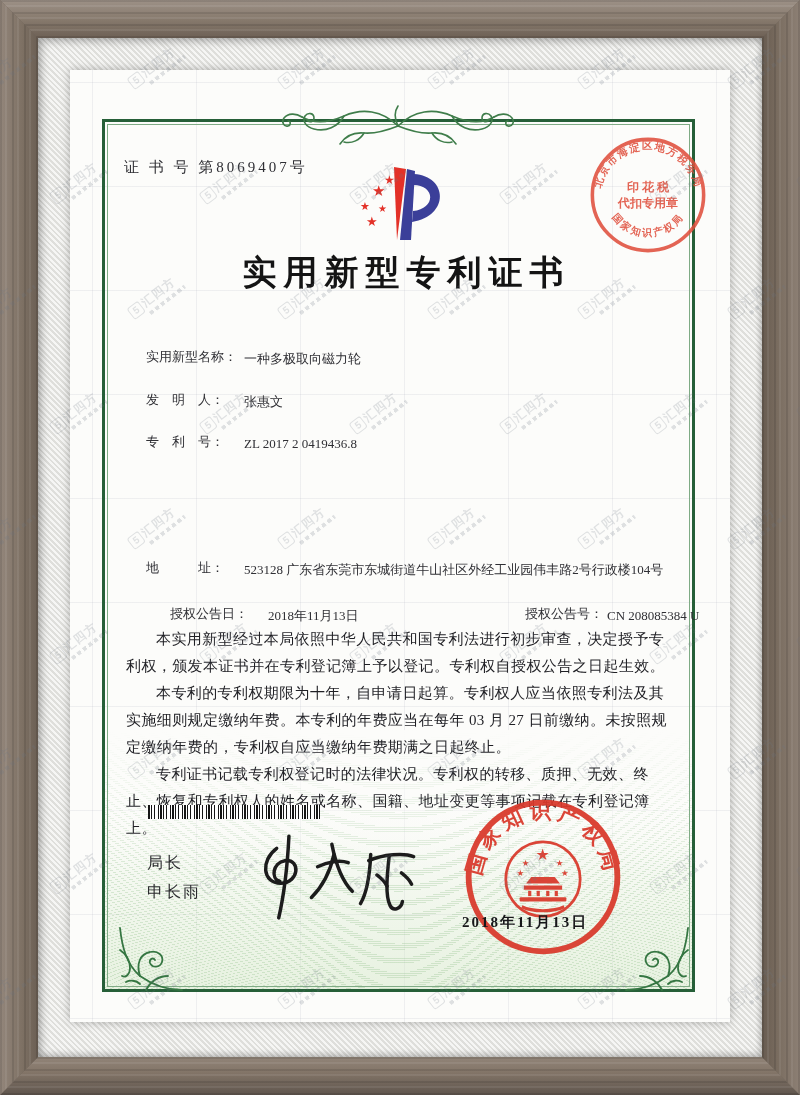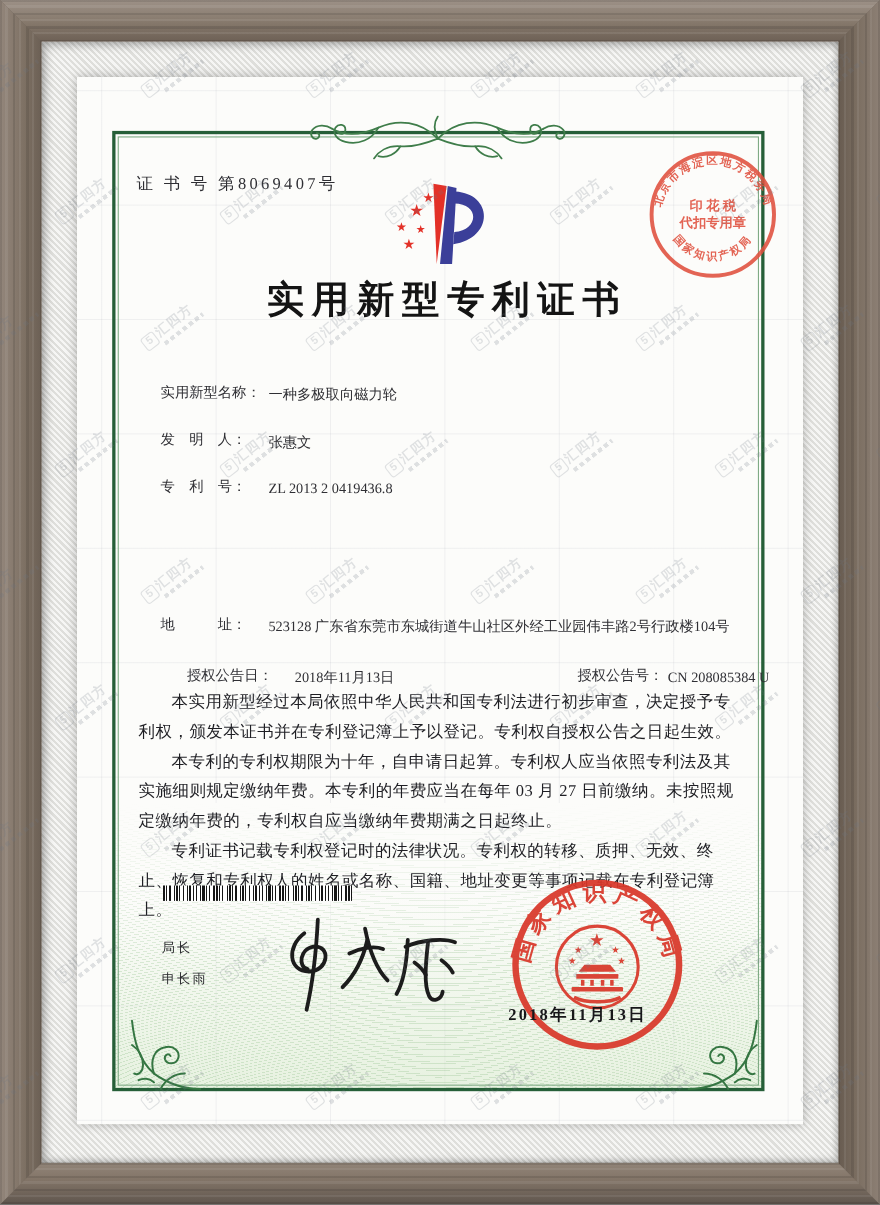--- a/index.html
+++ b/index.html
@@ -52,21 +52,21 @@
   .flabel{display:inline-block;width:98px;vertical-align:top;}
   .fvalue{display:inline-block;max-width:452px;vertical-align:top;line-height:21px;}
   .fpair2{position:absolute;left:355px;top:0;white-space:nowrap;}
   .fpair2 .flabel{width:auto;margin-right:4px;text-align:center;}
   .body-text{position:absolute;left:56px;width:548px;top:556px;font-size:15px;line-height:27px;
     color:#1f1f24;letter-spacing:.4px;}
   .body-text p{margin:0;text-indent:2em;}
   .barcode{position:absolute;left:78px;top:735px;width:172px;height:14px;background:
     repeating-linear-gradient(90deg,#151515 0 2px,#fff 2px 3px,#151515 3px 4px,#fff 4px 6px,#151515 6px 7px,#fff 7px 10px,#151515 10px 11px,#fff 11px 12px);}
   .signer{position:absolute;left:77px;font-family:"Liberation Sans",sans-serif;
-    font-size:12px;letter-spacing:2px;color:#2a2a2e;}
+    font-size:16px;letter-spacing:2px;color:#2a2a2e;}
   .signer-title{top:783px;} .signer-name{top:812px;}
   .signature{position:absolute;left:168px;top:760px;}
   .seal-date{position:absolute;left:392px;top:843px;font-size:15px;letter-spacing:2px;color:#17171a;font-weight:600;}
   .footer{position:absolute;left:32px;right:35px;top:888px;text-align:center;font-size:14px;
     letter-spacing:2px;color:#2c2c30;}
   .bigseal{position:absolute;left:388px;top:722px;opacity:.93;}
   .taxstamp{position:absolute;left:515px;top:62px;opacity:.88;}
   .flourish{position:absolute;left:208px;top:30px;}
   .corner-orn{position:absolute;top:850px;}
   .corner-left{left:42px;} .corner-right{left:552px;transform:scaleX(-1);}
@@ -153,21 +153,21 @@
 
     <div class="title">实用新型专利证书</div>
 
     <div class="frow" style="top:278px">
       <span class="flabel">实用新型名称：</span><span class="fvalue">一种多极取向磁力轮</span>
     </div>
     <div class="frow" style="top:321px">
       <span class="flabel">发　明　人：</span><span class="fvalue">张惠文</span>
     </div>
     <div class="frow" style="top:363px">
-      <span class="flabel">专　利　号：</span><span class="fvalue">ZL 2013 2 0419436.8</span>
+      <span class="flabel">专　利　号：</span><span class="fvalue">ZL 2017 2 0419436.8</span>
     </div>
     <div class="frow" style="top:489px">
       <span class="flabel">地　　　址：</span><span class="fvalue">523128 广东省东莞市东城街道牛山社区外经工业园伟丰路2号行政楼104号</span>
     </div>
     <div class="frow" style="top:535px;right:0;margin-left:24px;">
       <span class="flabel">授权公告日：</span><span class="fvalue">2018年11月13日</span>
       <span class="fpair2">
         <span class="flabel">授权公告号：</span><span class="fvalue">CN 208085384 U</span>
       </span>
     </div>

